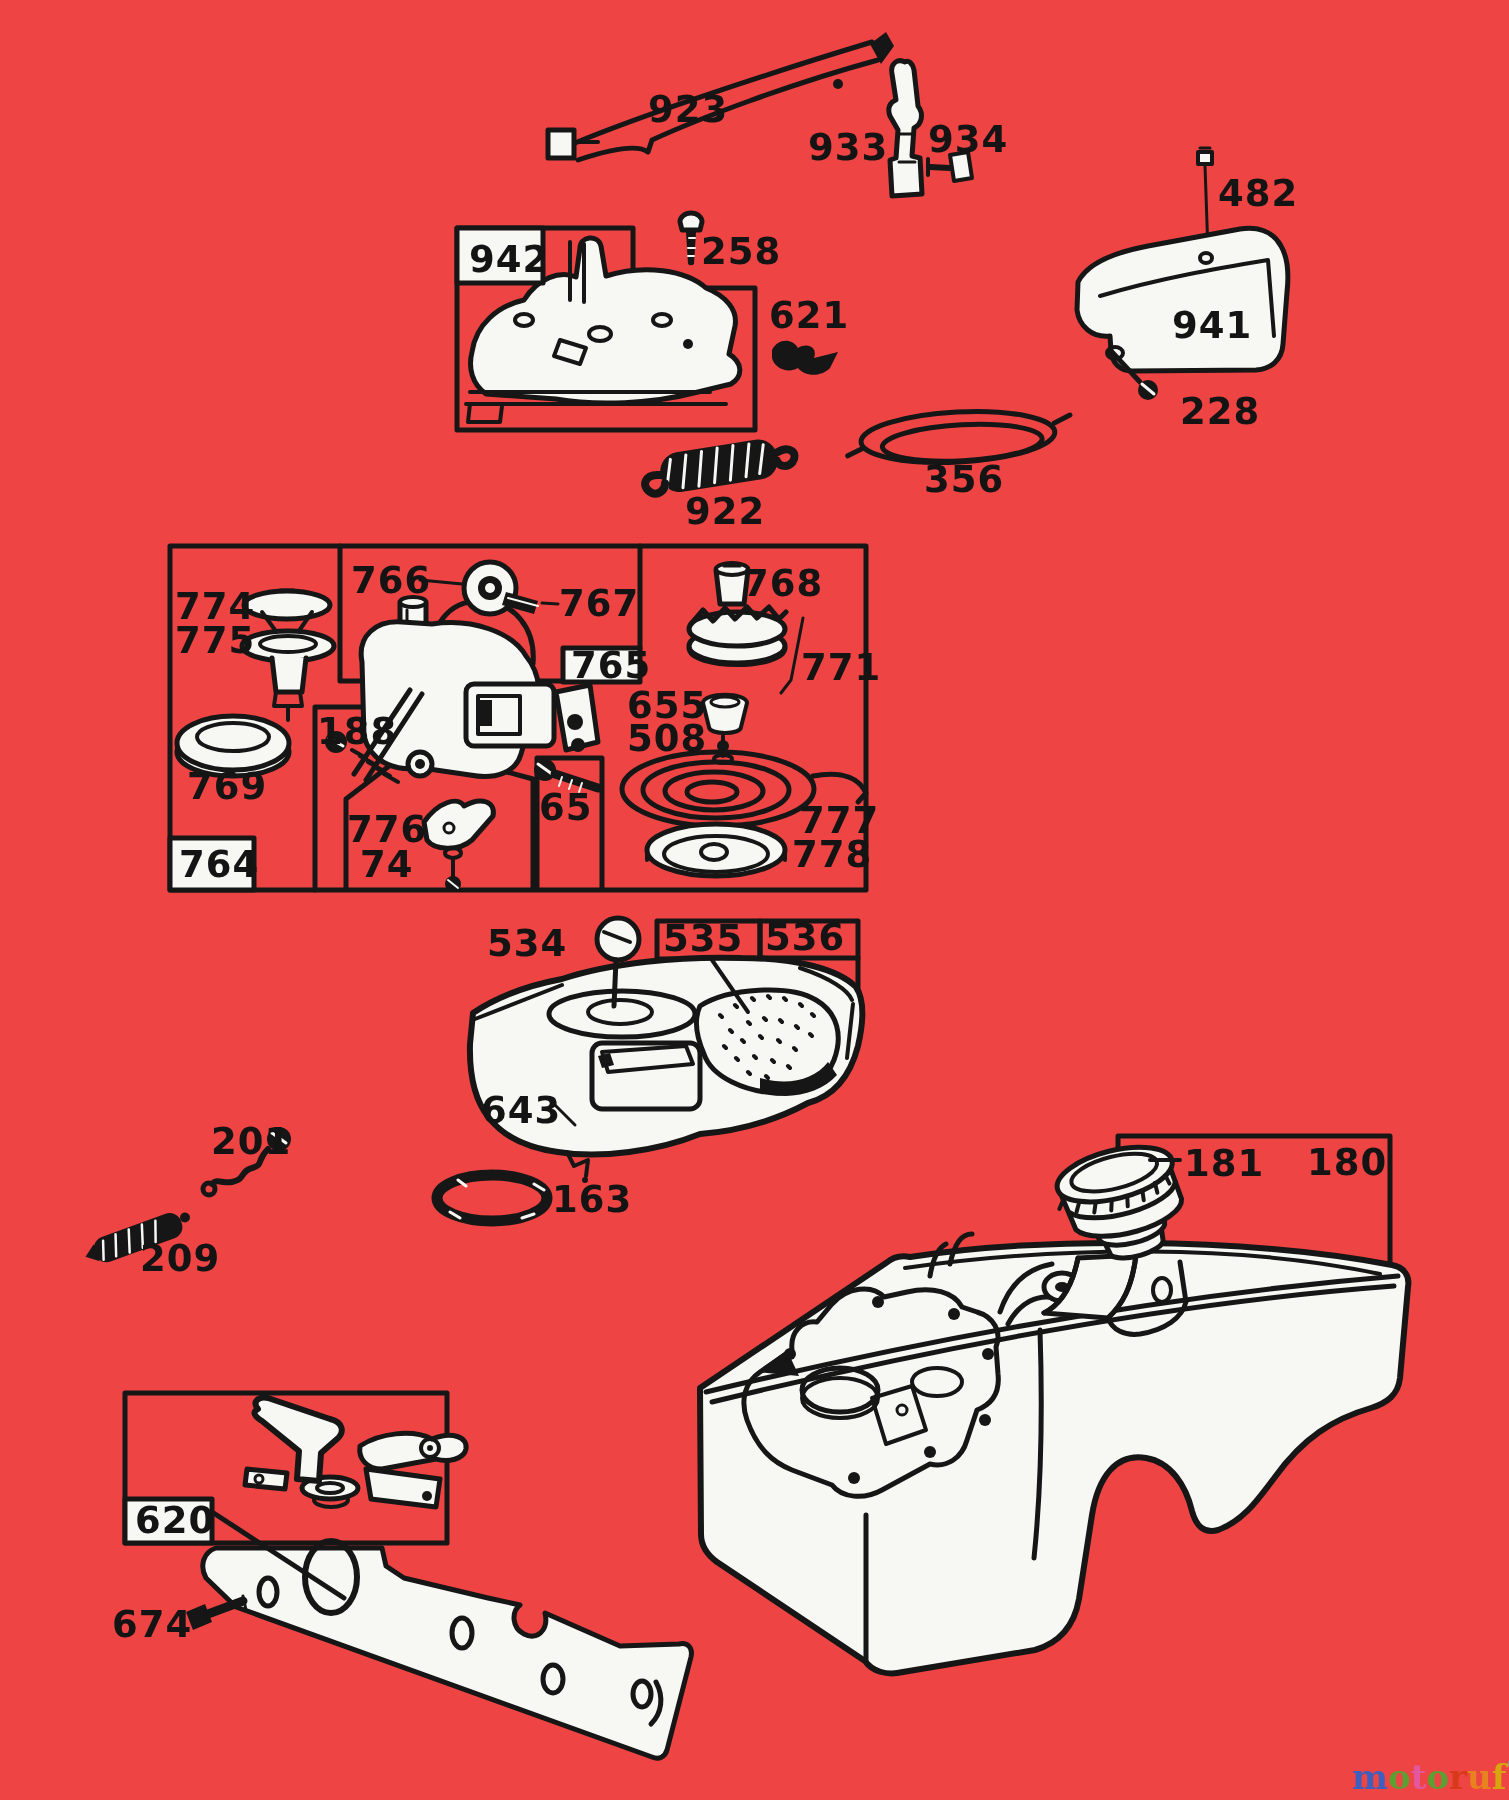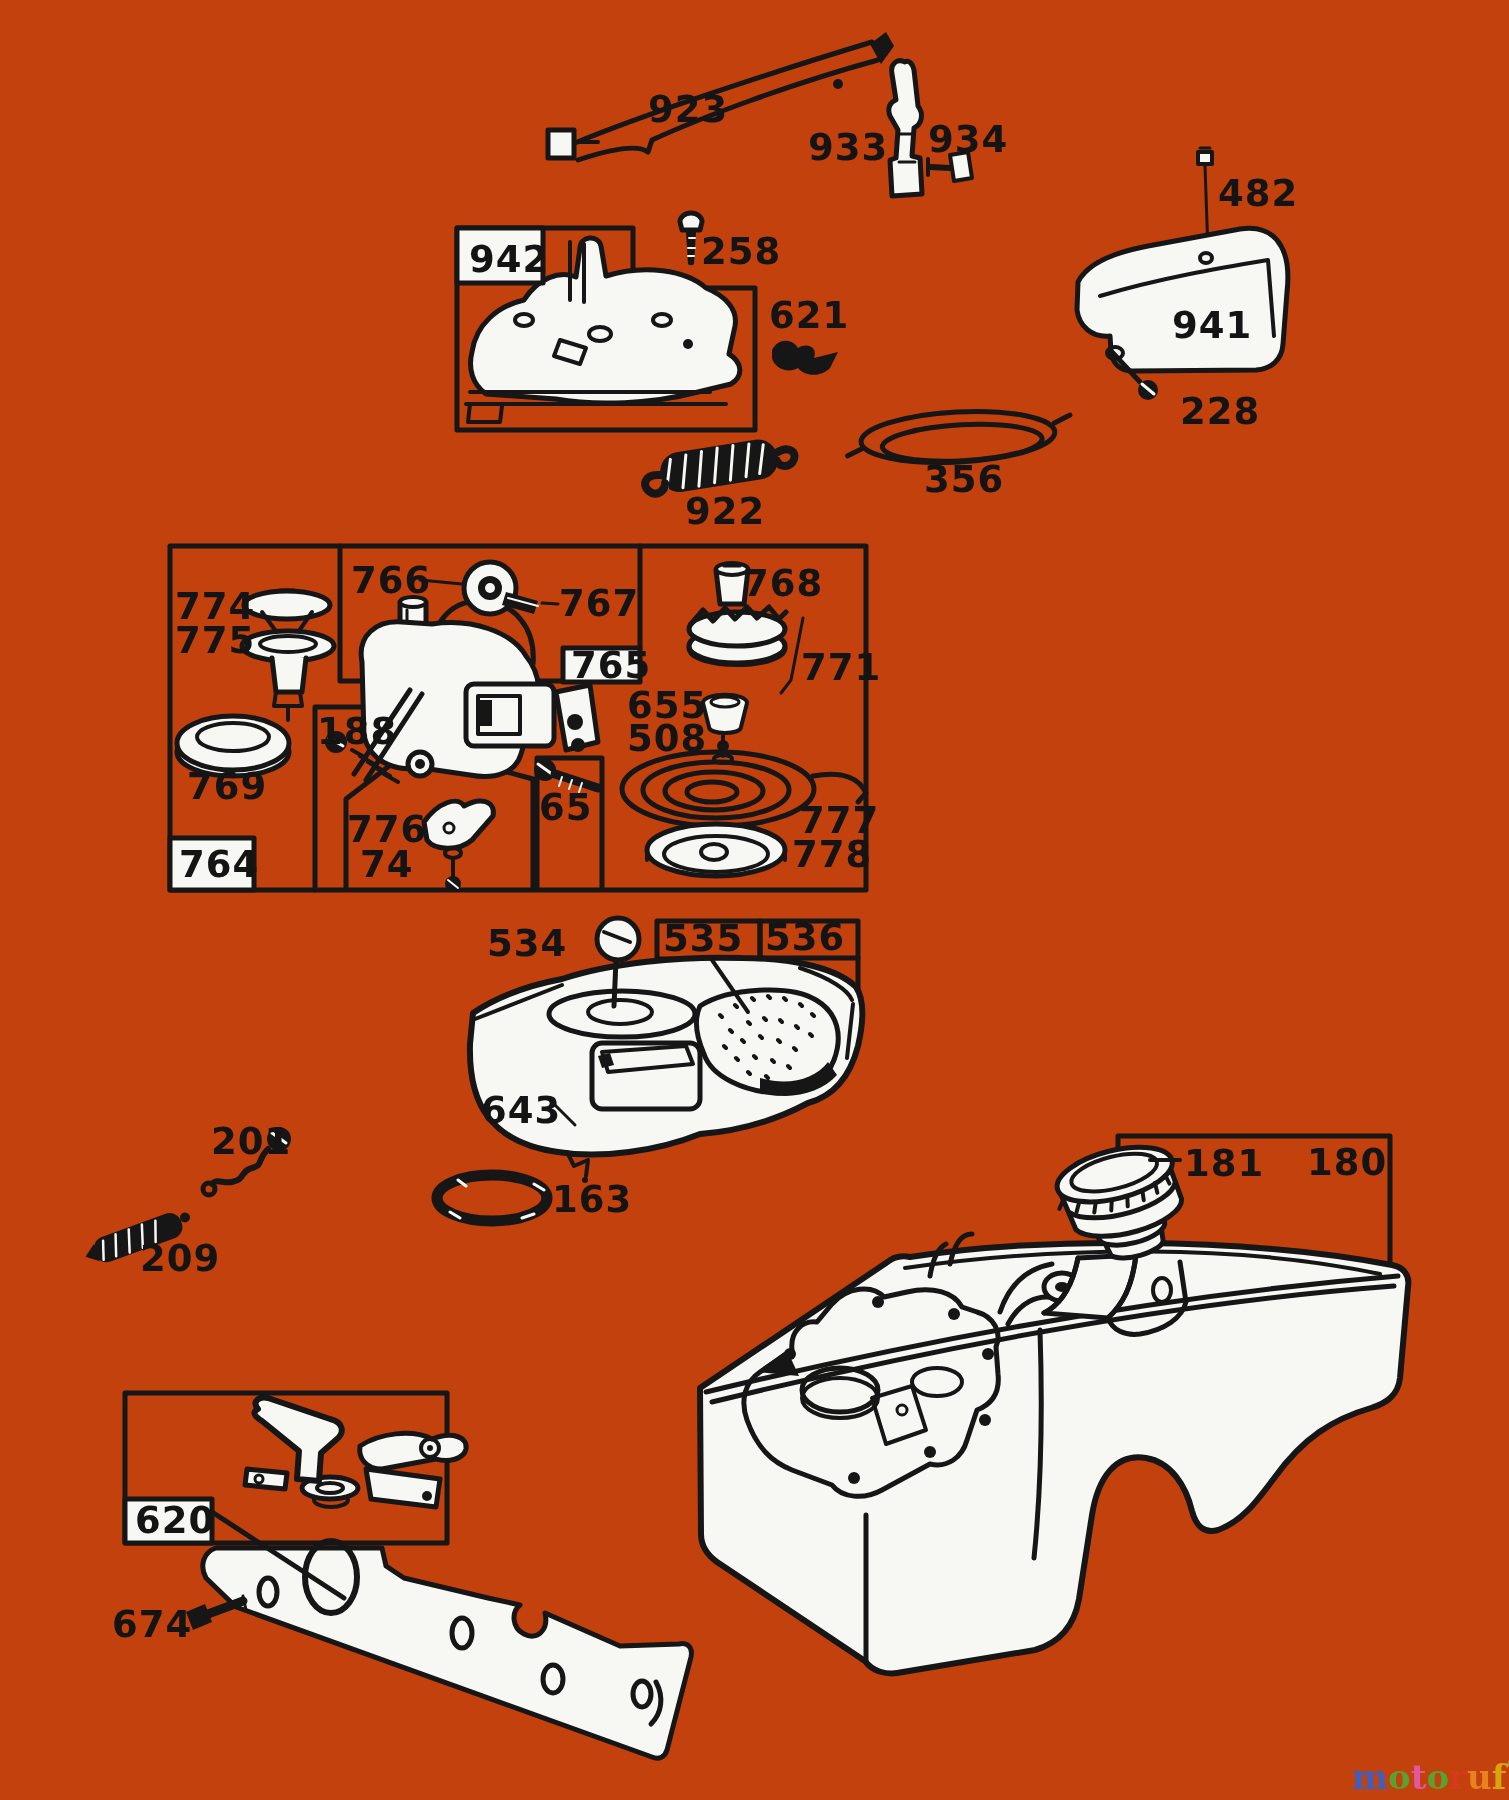--- a/index.html
+++ b/index.html
@@ -1,18 +1,18 @@
 <!DOCTYPE html>
 <html><head>
 <meta charset="utf-8">
 <style>
   html,body{margin:0;padding:0;background:#dcdcd8;}
   .page{
     width:1509px;height:1800px;position:relative;margin:0 auto;
-    background:#c2410c;overflow:hidden;
+    background:#ef4444;overflow:hidden;
     font-family:"DejaVu Sans", sans-serif;
   }
   svg{position:absolute;left:0;top:0;}
   .s3{stroke:#161616;stroke-width:3;fill:none;stroke-linecap:round;stroke-linejoin:round}
   .s4{stroke:#161616;stroke-width:4;fill:none;stroke-linecap:round;stroke-linejoin:round}
   .s5{stroke:#161616;stroke-width:5;fill:none;stroke-linecap:round;stroke-linejoin:round}
   .s6{stroke:#161616;stroke-width:6;fill:none;stroke-linecap:round;stroke-linejoin:round}
   .s8{stroke:#161616;stroke-width:8;fill:none;stroke-linecap:round;stroke-linejoin:round}
   .s9{stroke:#161616;stroke-width:9;fill:none;stroke-linecap:round;stroke-linejoin:round}
   .s11{stroke:#161616;stroke-width:11;fill:none;stroke-linecap:round;stroke-linejoin:round}

